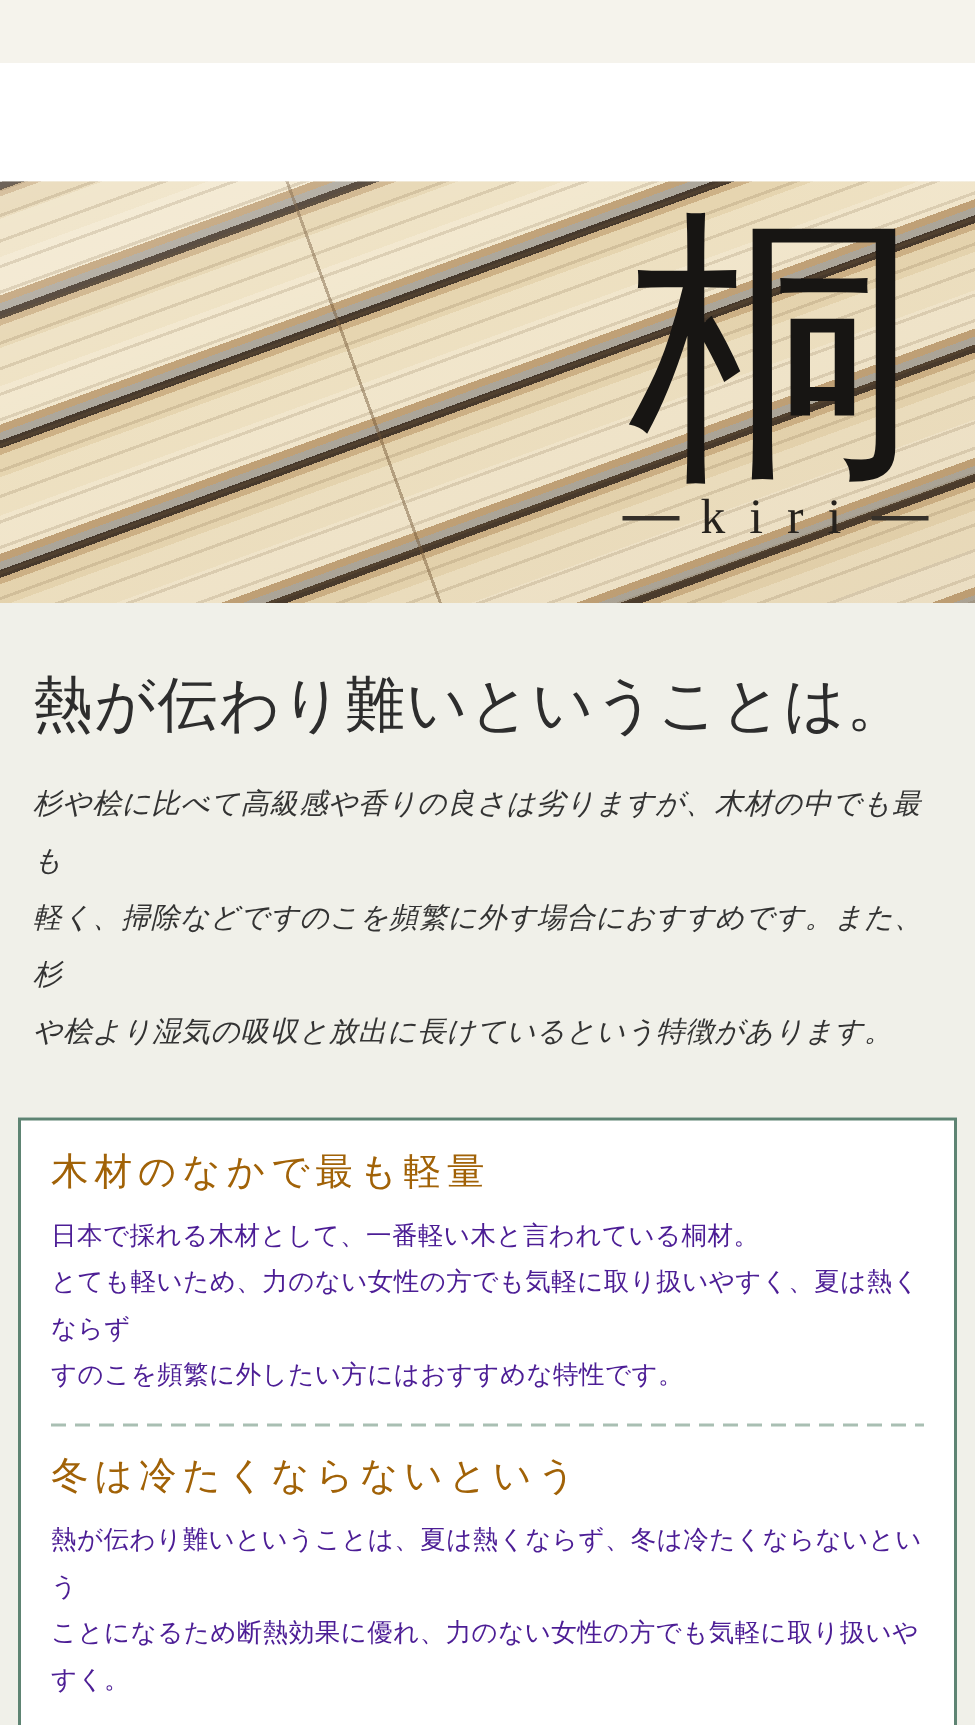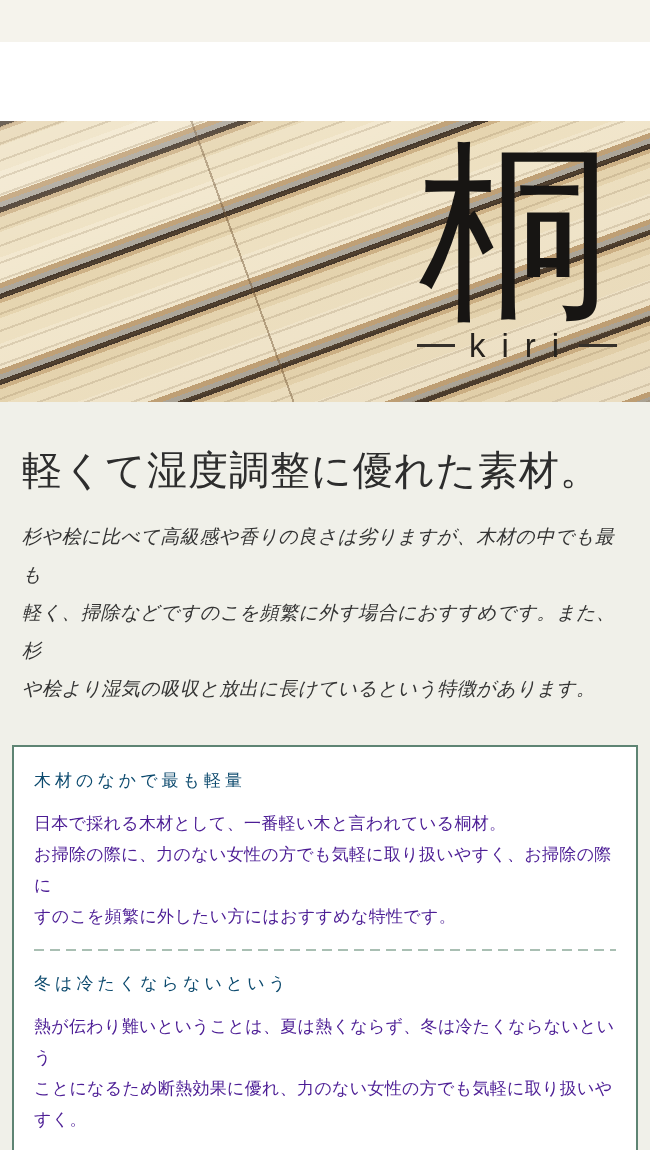--- a/index.html
+++ b/index.html
@@ -35,21 +35,21 @@
     font-size:192px;line-height:1;font-weight:200;color:#171513;
     font-family:"Liberation Sans",sans-serif;
   }
   .romaji-row{
     position:absolute;top:208px;right:8px;width:250px;
     display:flex;align-items:center;justify-content:center;
   }
   .dash-line{display:inline-block;width:38px;height:3px;background:#35302a;margin:0 4px;}
   .romaji{
     font-size:33px;font-weight:300;color:#26221d;
-    letter-spacing:16px;text-indent:10px;line-height:1;
+    letter-spacing:16px;text-indent:10px;line-height:1;font-family:Liberation Serif, serif;
   }
 
   
   .main{background:#f0f0e9;padding:46px 12px 0;}
   .main-inner{padding:0 10px;}
   .page-title{
     margin:0;font-size:40px;line-height:44px;font-weight:500;
     color:#2d2d2d;letter-spacing:1px;
   }
   .intro{margin-top:26px;}
@@ -57,22 +57,22 @@
     font-size:19px;line-height:38px;color:#333333;letter-spacing:0.5px;font-style:italic;
   }
 
   
   .feature-box{
     margin-top:37px;background:#ffffff;
     border:2px solid #5e8473;
     padding:20px 20px 26px;
   }
   .feature-title{
-    margin:0 0 13px;font-size:17px;line-height:28px;font-weight:500;
-    color:#0c4a6e;letter-spacing:4px;
+    margin:0 0 13px;font-size:25px;line-height:28px;font-weight:500;
+    color:#a16207;letter-spacing:4px;
   }
   .feature-body .line{
     font-size:17px;line-height:31px;color:#4c1d95;letter-spacing:0.3px;
   }
   .dashed-divider{
     height:2px;margin:17px 0 19px;border:none;
     background:repeating-linear-gradient(90deg,#a9bfb3 0 10px,transparent 10px 16px);
   }
 </style>
 </head>
@@ -86,35 +86,35 @@
   <div class="kanji">桐</div>
   <div class="romaji-row">
     <span class="dash-line"></span>
     <span class="romaji">kiri</span>
     <span class="dash-line"></span>
   </div>
 </div>
 
 <div class="main">
   <div class="main-inner">
-    <h1 class="page-title">軽くて湿度調整に優れた素材。</h1>
+    <h1 class="page-title">熱が伝わり難いということは。</h1>
     <div class="intro">
       <div class="line">杉や桧に比べて高級感や香りの良さは劣りますが、木材の中でも最も</div>
       <div class="line">軽く、掃除などですのこを頻繁に外す場合におすすめです。また、杉</div>
       <div class="line">や桧より湿気の吸収と放出に長けているという特徴があります。</div>
     </div>
   </div>
 
   <div class="feature-box">
 
     <section>
       <h2 class="feature-title">木材のなかで最も軽量</h2>
       <div class="feature-body">
         <div class="line">日本で採れる木材として、一番軽い木と言われている桐材。</div>
-        <div class="line">お掃除の際に、力のない女性の方でも気軽に取り扱いやすく、お掃除の際に</div>
+        <div class="line">とても軽いため、力のない女性の方でも気軽に取り扱いやすく、夏は熱くならず</div>
         <div class="line">すのこを頻繁に外したい方にはおすすめな特性です。</div>
       </div>
     </section>
 
     <hr class="dashed-divider">
 
     <section>
       <h2 class="feature-title">冬は冷たくならないという</h2>
       <div class="feature-body">
         <div class="line">熱が伝わり難いということは、夏は熱くならず、冬は冷たくならないという</div>

